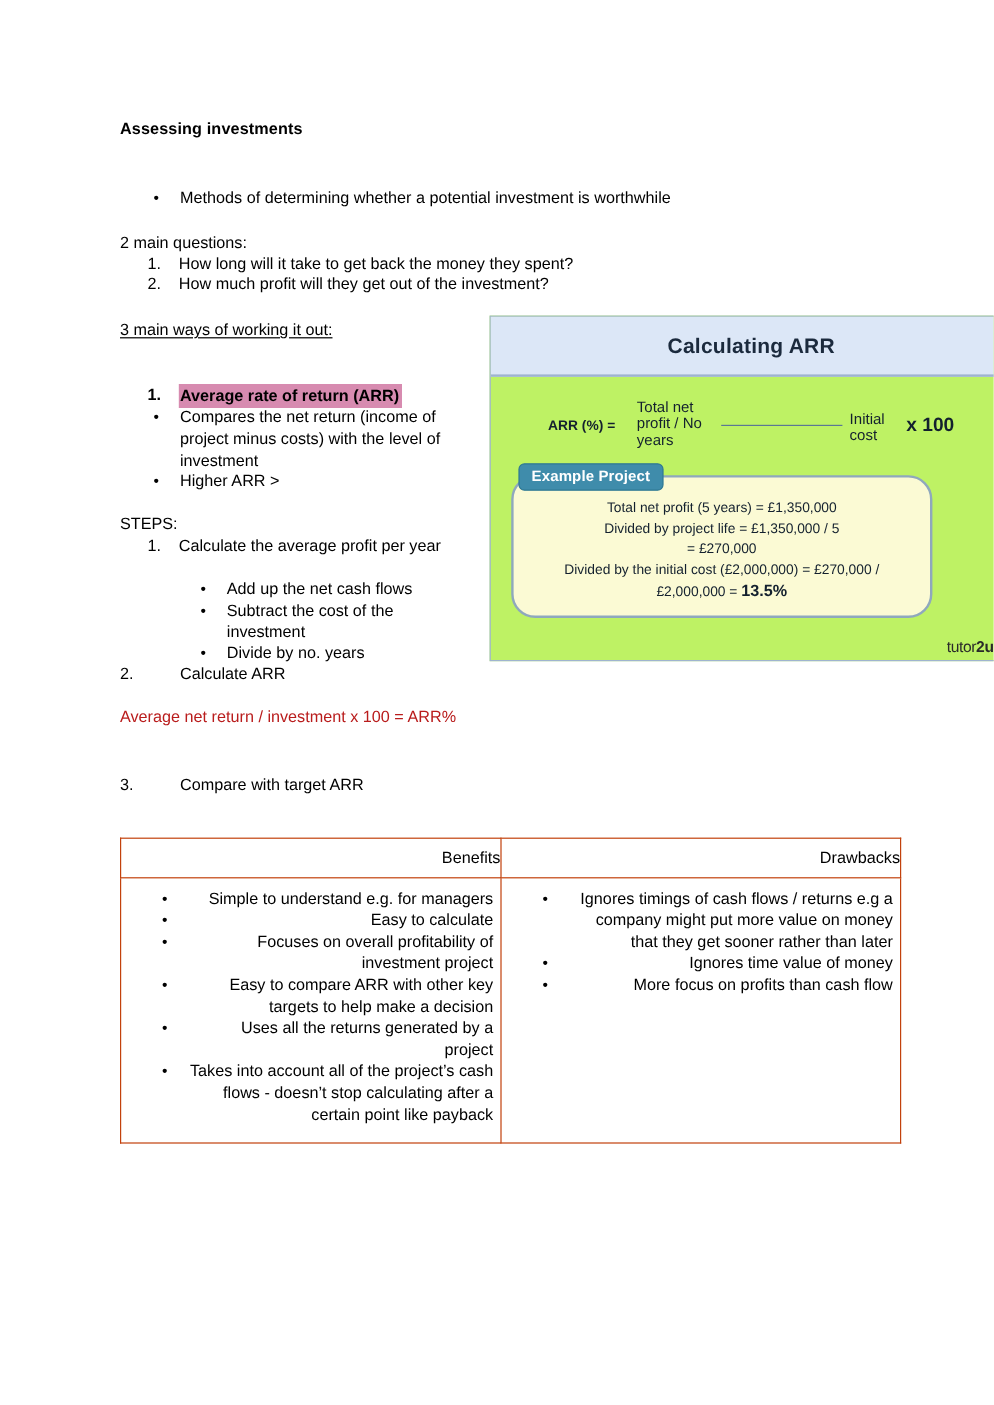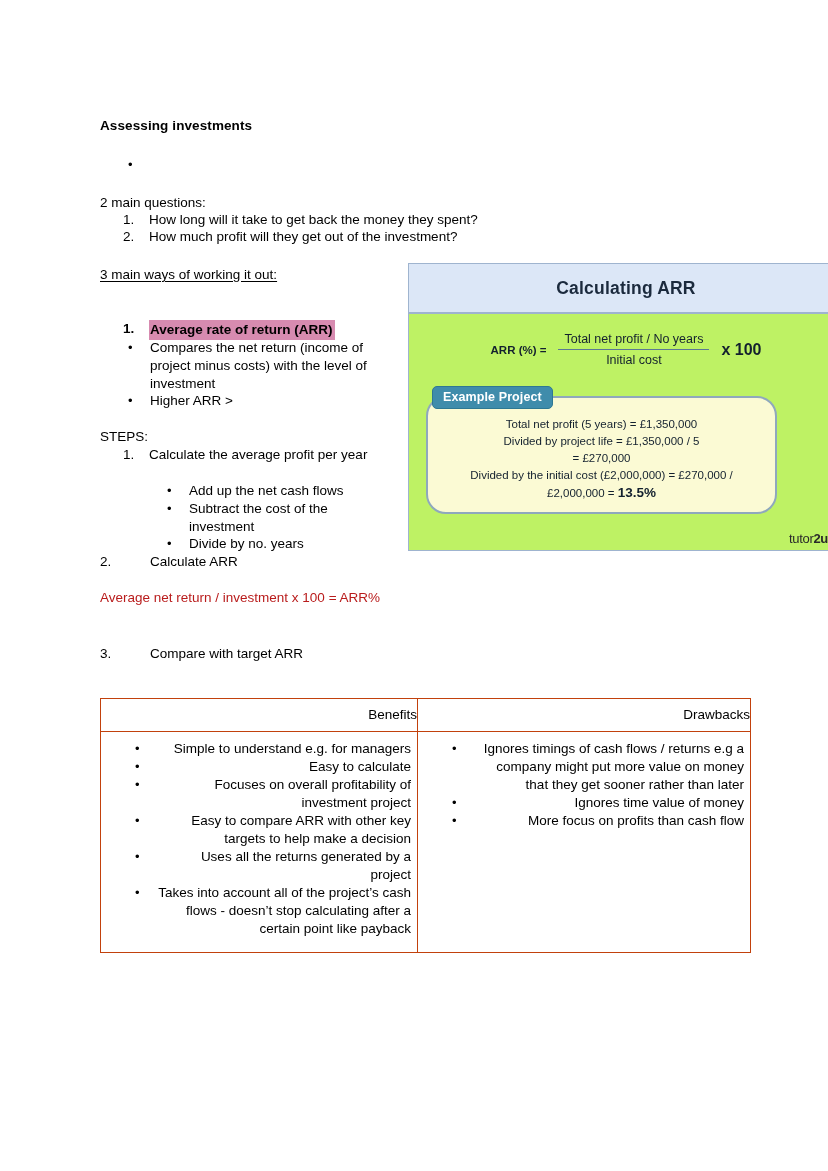--- a/index.html
+++ b/index.html
@@ -23,21 +23,20 @@
   }
 
   
   .doc-title {
     position: absolute;
     left: 100px;
     top: 100px;
     font-size: 13.5px;
     font-weight: bold;
     letter-spacing: 0.1px;
-    margin-top: 18px;
   }
 
   .bullet-row {
     position: absolute;
     display: flex;
     font-size: 13.5px;
     line-height: 18px;
   }
   .bullet-mark {
     width: 22px;
@@ -102,21 +101,21 @@
     gap: 12px;
     margin-top: 18px;
     color: #13202e;
   }
   .formula-lhs {
     font-size: 11.5px;
     font-weight: bold;
   }
   .frac {
     display: flex;
-    flex-direction: column;
+    flex-direction: row;
     align-items: center;
   }
   .frac-num {
     font-size: 12.5px;
     padding: 0 6px 3px 6px;
   }
   .frac-bar {
     width: 100%;
     height: 1px;
     background: #5b7894;
@@ -236,20 +235,21 @@
 </style>
 </head>
 <body>
 
 <div class="page">
 
   <div class="doc-title">Assessing investments</div>
 
   <div class="bullet-row" style="left:128px; top:156px; width:560px;">
     <span class="bullet-mark">•</span>
+    <span>Methods of determining whether a potential investment is worthwhile</span>
   </div>
 
   <div class="plain-line" style="left:100px; top:194px;">2 main questions:</div>
 
   <div class="bullet-row" style="left:123px; top:211px; width:560px;">
     <span class="num-mark">1.</span>
     <span>How long will it take to get back the money they spent?</span>
   </div>
   <div class="bullet-row" style="left:123px; top:228px; width:560px;">
     <span class="num-mark">2.</span>

